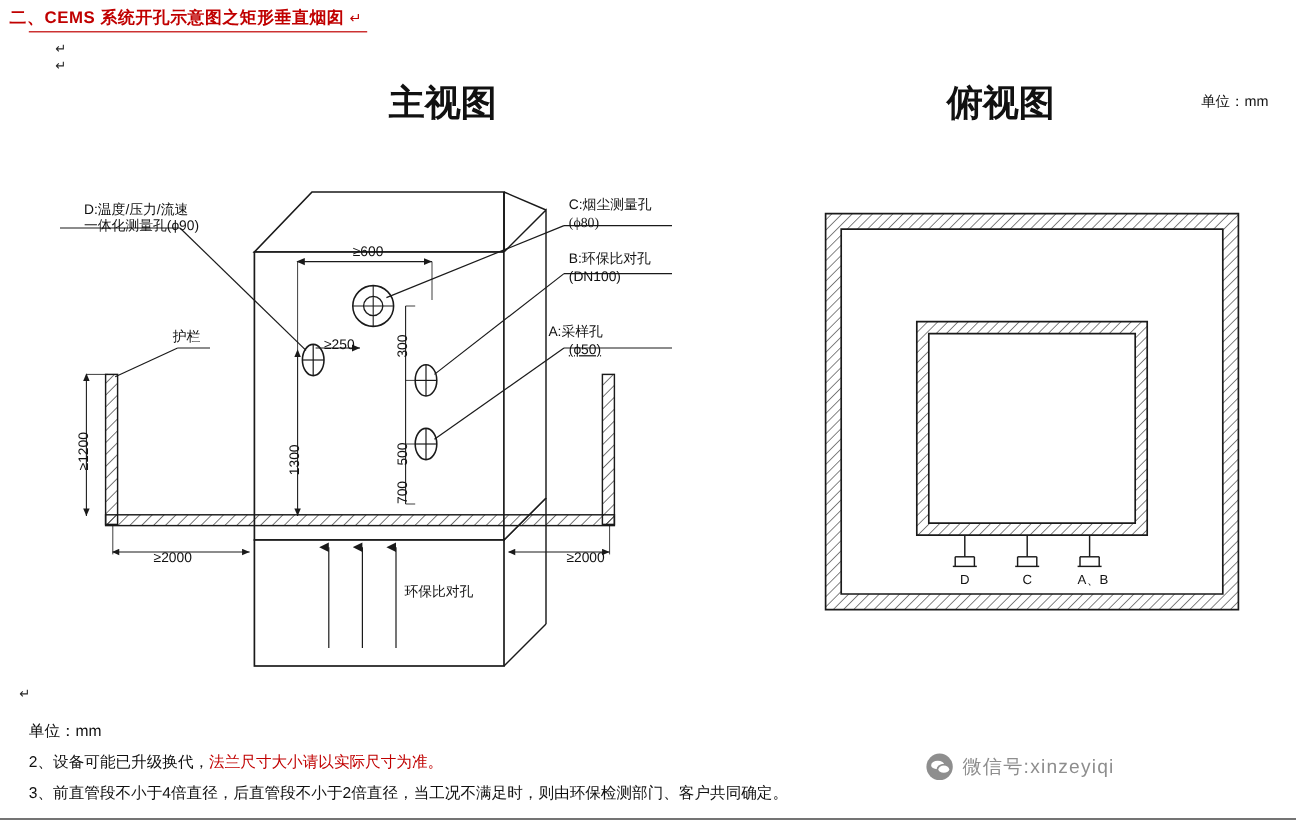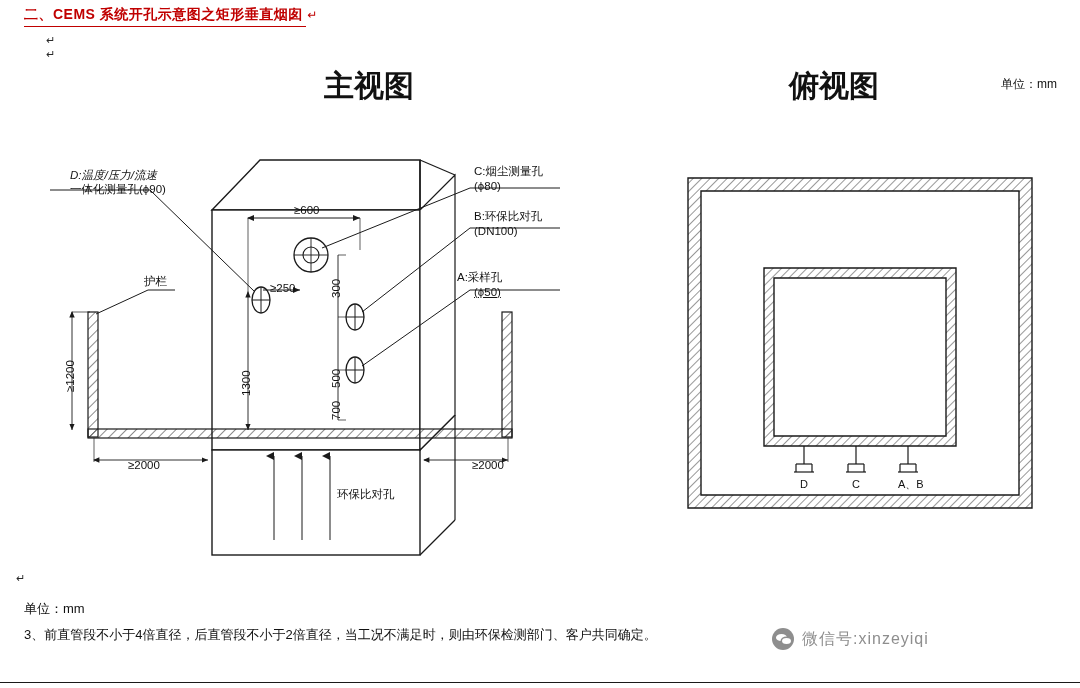--- a/index.html
+++ b/index.html
@@ -12,21 +12,21 @@
     height: 688px;
     position: relative;
     overflow: hidden;
     font-family: "Liberation Sans", sans-serif;
     color: #111;
   }
   .abs { position: absolute; }
 
   
   #heading {
-    left: 24px; top: 6px;
+    left: 8px; top: 6px;
     font-size: 14px;
     font-weight: bold;
     color: #c00000;
     letter-spacing: 0.5px;
     white-space: nowrap;
   }
   .pilcrow {
     color: #c00000;
     font-weight: normal;
     font-size: 12px;
@@ -245,25 +245,25 @@
   <line x1="94" y1="360" x2="208" y2="360" stroke="#1a1a1a" stroke-width="0.9" marker-start="url(#arrStart)" marker-end="url(#arrEnd)"></line>
   <line x1="94" y1="338" x2="94" y2="362" stroke="#1a1a1a" stroke-width="0.7"></line>
   <line x1="424" y1="360" x2="508" y2="360" stroke="#1a1a1a" stroke-width="0.9" marker-start="url(#arrStart)" marker-end="url(#arrEnd)"></line>
   <line x1="508" y1="338" x2="508" y2="362" stroke="#1a1a1a" stroke-width="0.7"></line>
 
   <line x1="274" y1="440" x2="274" y2="356" stroke="#1a1a1a" stroke-width="1" marker-end="url(#arrUp)"></line>
   <line x1="302" y1="440" x2="302" y2="356" stroke="#1a1a1a" stroke-width="1" marker-end="url(#arrUp)"></line>
   <line x1="330" y1="440" x2="330" y2="356" stroke="#1a1a1a" stroke-width="1" marker-end="url(#arrUp)"></line>
 </svg>
 
-<div class="lbl" style="left:70px; top:168px;font-style:italic;">D:温度/压力/流速</div>
+<div class="lbl" style="left:70px; top:168px;">D:温度/压力/流速</div>
 <div class="lbl" style="left:70px; top:182px;">一体化测量孔(ϕ90)</div>
 
 <div class="lbl" style="left:474px; top:164px;">C:烟尘测量孔</div>
-<div class="lbl" style="left:474px; top:179px;">(ϕ80)</div>
+<div class="lbl" style="left:474px; top:179px;font-family:Liberation Serif, serif;">(ϕ80)</div>
 
 <div class="lbl" style="left:474px; top:209px;">B:环保比对孔</div>
 <div class="lbl" style="left:474px; top:224px;">(DN100)</div>
 
 <div class="lbl" style="left:457px; top:270px;">A:采样孔</div>
 <div class="lbl" style="left:474px; top:285px;text-decoration:underline;">(ϕ50)</div>
 
 <div class="lbl" style="left:144px; top:274px;text-align:center;">护栏</div>
 
 <div class="lbl" style="left:294px; top:203px;">≥600</div>
@@ -311,20 +311,23 @@
     <line x1="238" y1="312" x2="258" y2="312"></line>
   </g>
 </svg>
 
 <div class="lbl small" style="left:800px; top:477px;">D</div>
 <div class="lbl small" style="left:852px; top:477px;">C</div>
 <div class="lbl small" style="left:898px; top:477px;">A、B</div>
 
 <div class="abs" id="notes">
   <div>单位：mm</div>
+  <div>
+    <span>2、设备可能已升级换代，</span><span class="red">法兰尺寸大小请以实际尺寸为准。</span>
+  </div>
   <div>3、前直管段不小于4倍直径，后直管段不小于2倍直径，当工况不满足时，则由环保检测部门、客户共同确定。</div>
 </div>
 
 <div class="abs" id="wechat">
   <div id="wechat-icon"></div>
   <div id="wechat-text">微信号:xinzeyiqi</div>
 </div>
 <div class="abs" id="corner-mark">余刻</div>
 <div class="abs" id="page-rule-bottom"></div>
 

